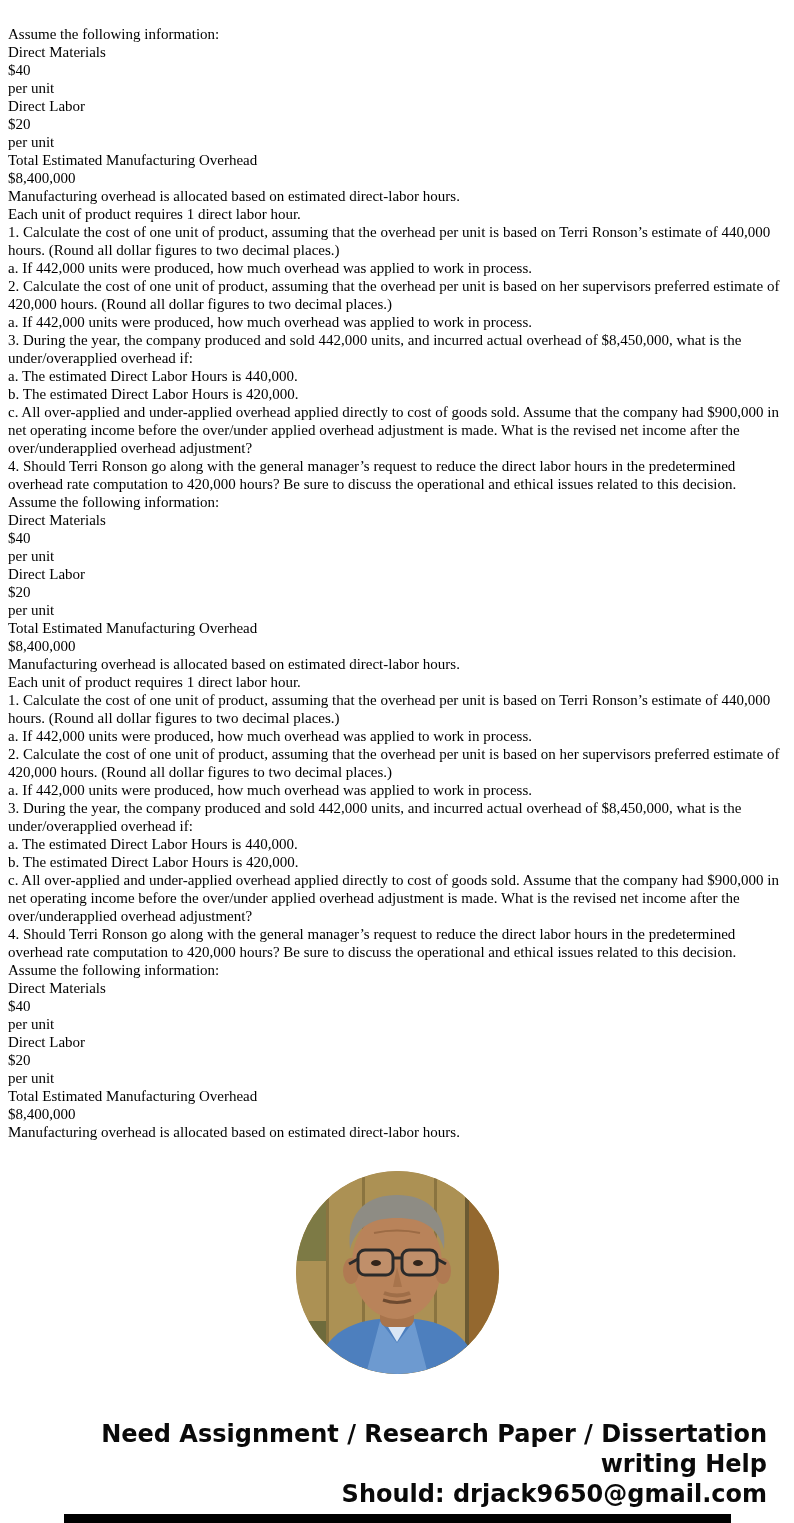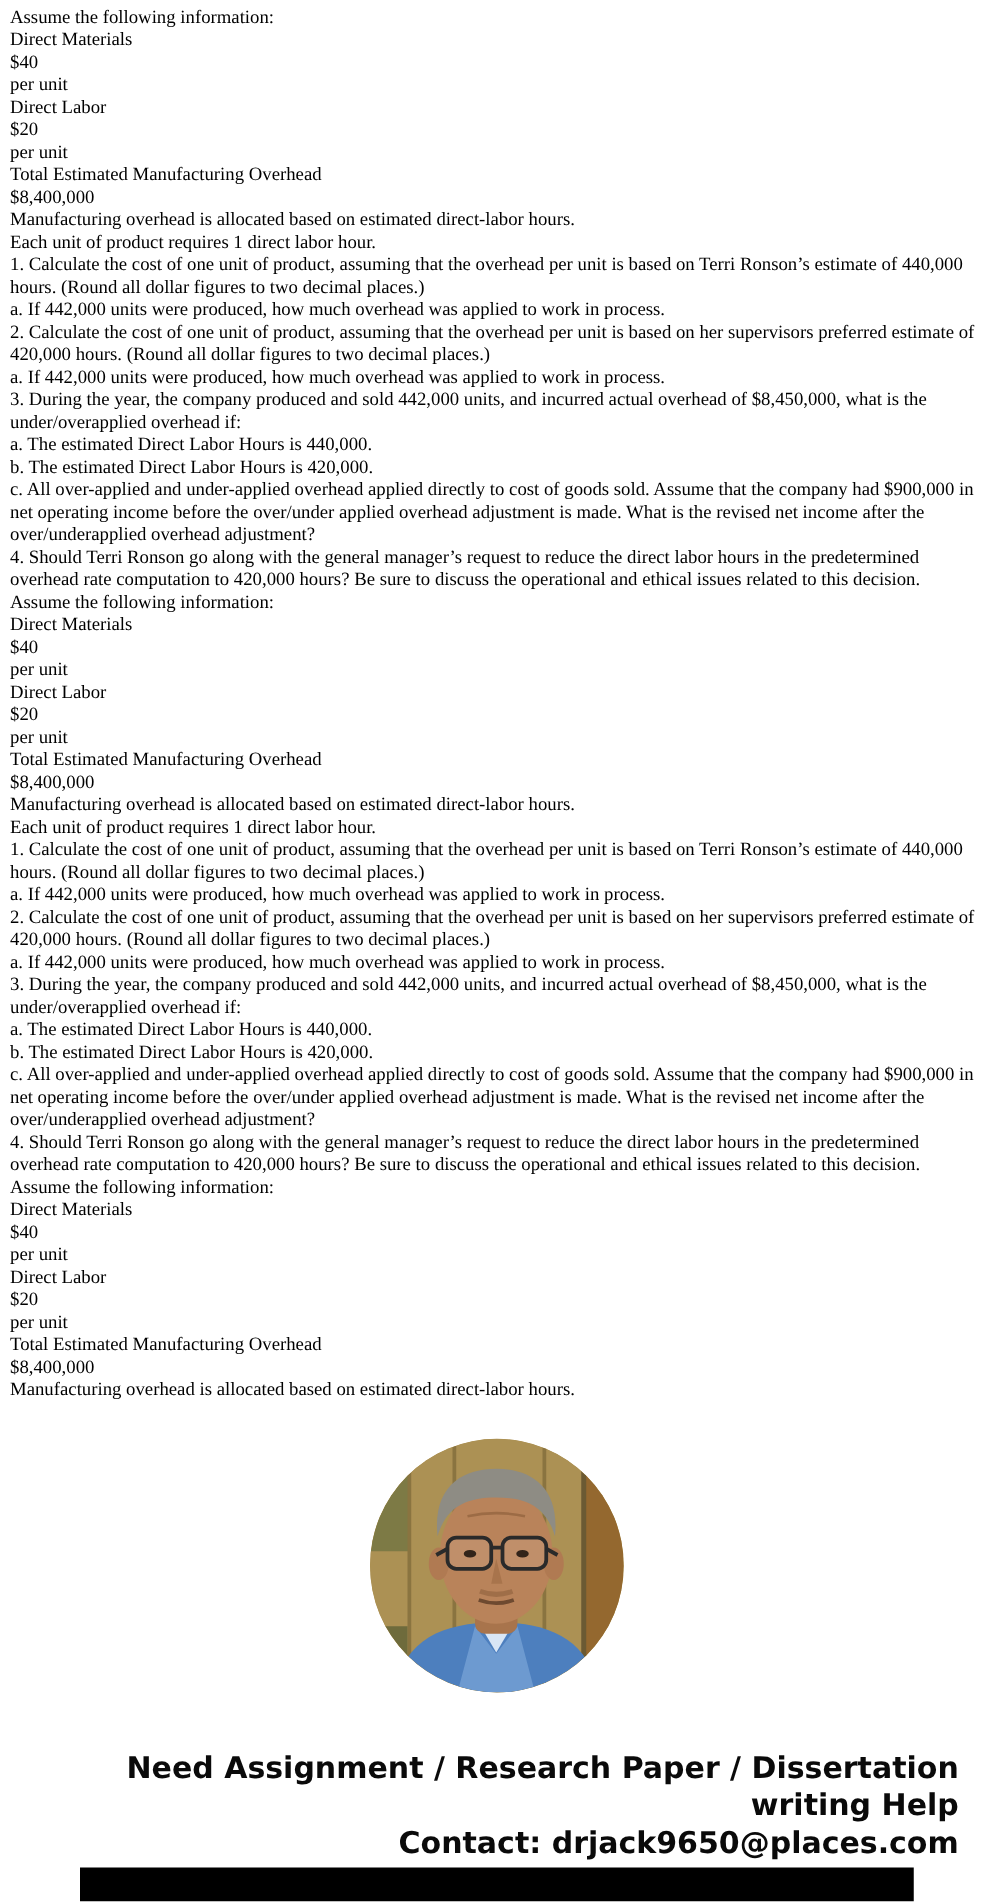--- a/index.html
+++ b/index.html
@@ -16,20 +16,21 @@
     position: relative;
   }
   .question-text {
     box-sizing: border-box;
     width: 794px;
     height: 1120px;
     overflow: hidden;
     padding: 5px 7px 0 8px;
     font-size: 15px;
     line-height: 18px;
+    margin-top: 20px;
   }
   .text-line {
     white-space: normal;
   }
   .avatar-wrap {
     width: 203px;
     height: 203px;
     margin: 31px auto 0 auto;
     border-radius: 50%;
     overflow: hidden;
@@ -154,16 +155,16 @@
       <path d="M101 96 L97 116 L106 116 Z" fill="#a8744c"></path>
 
       <path d="M88 122 Q101 127 114 122" stroke="#8a5c3a" stroke-width="4" fill="none" opacity="0.55"></path>
       <path d="M87 129 Q101 134 115 129" stroke="#6e4a30" stroke-width="3" fill="none"></path>
     </g>
   </svg>
 </div>
 
 <div class="footer-ad">
   <div class="line">Need Assignment / Research Paper / Dissertation writing Help</div>
-  <div class="line contact-line">Contact: drjack9650@places.com</div>
+  <div class="line contact-line">Should: drjack9650@gmail.com</div>
 </div>
 
 <div class="bottom-bar"></div>
 
 </body></html>

